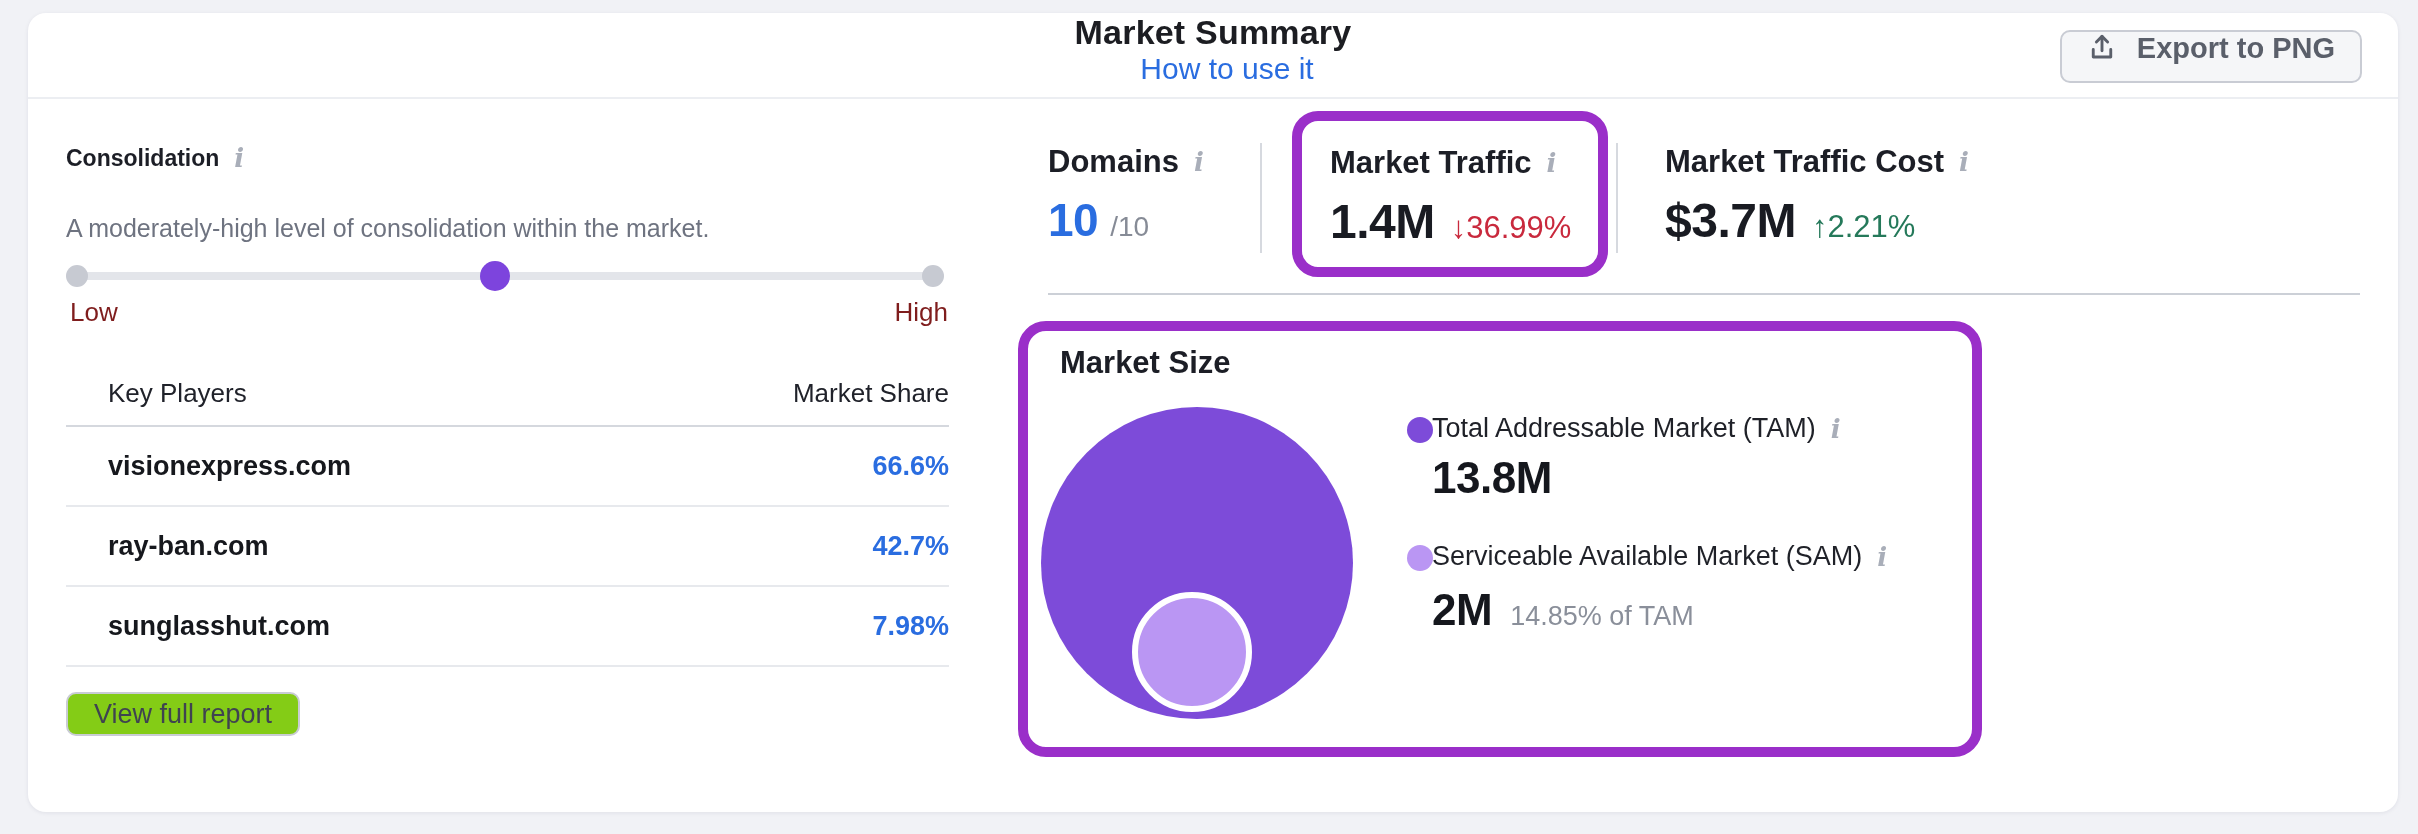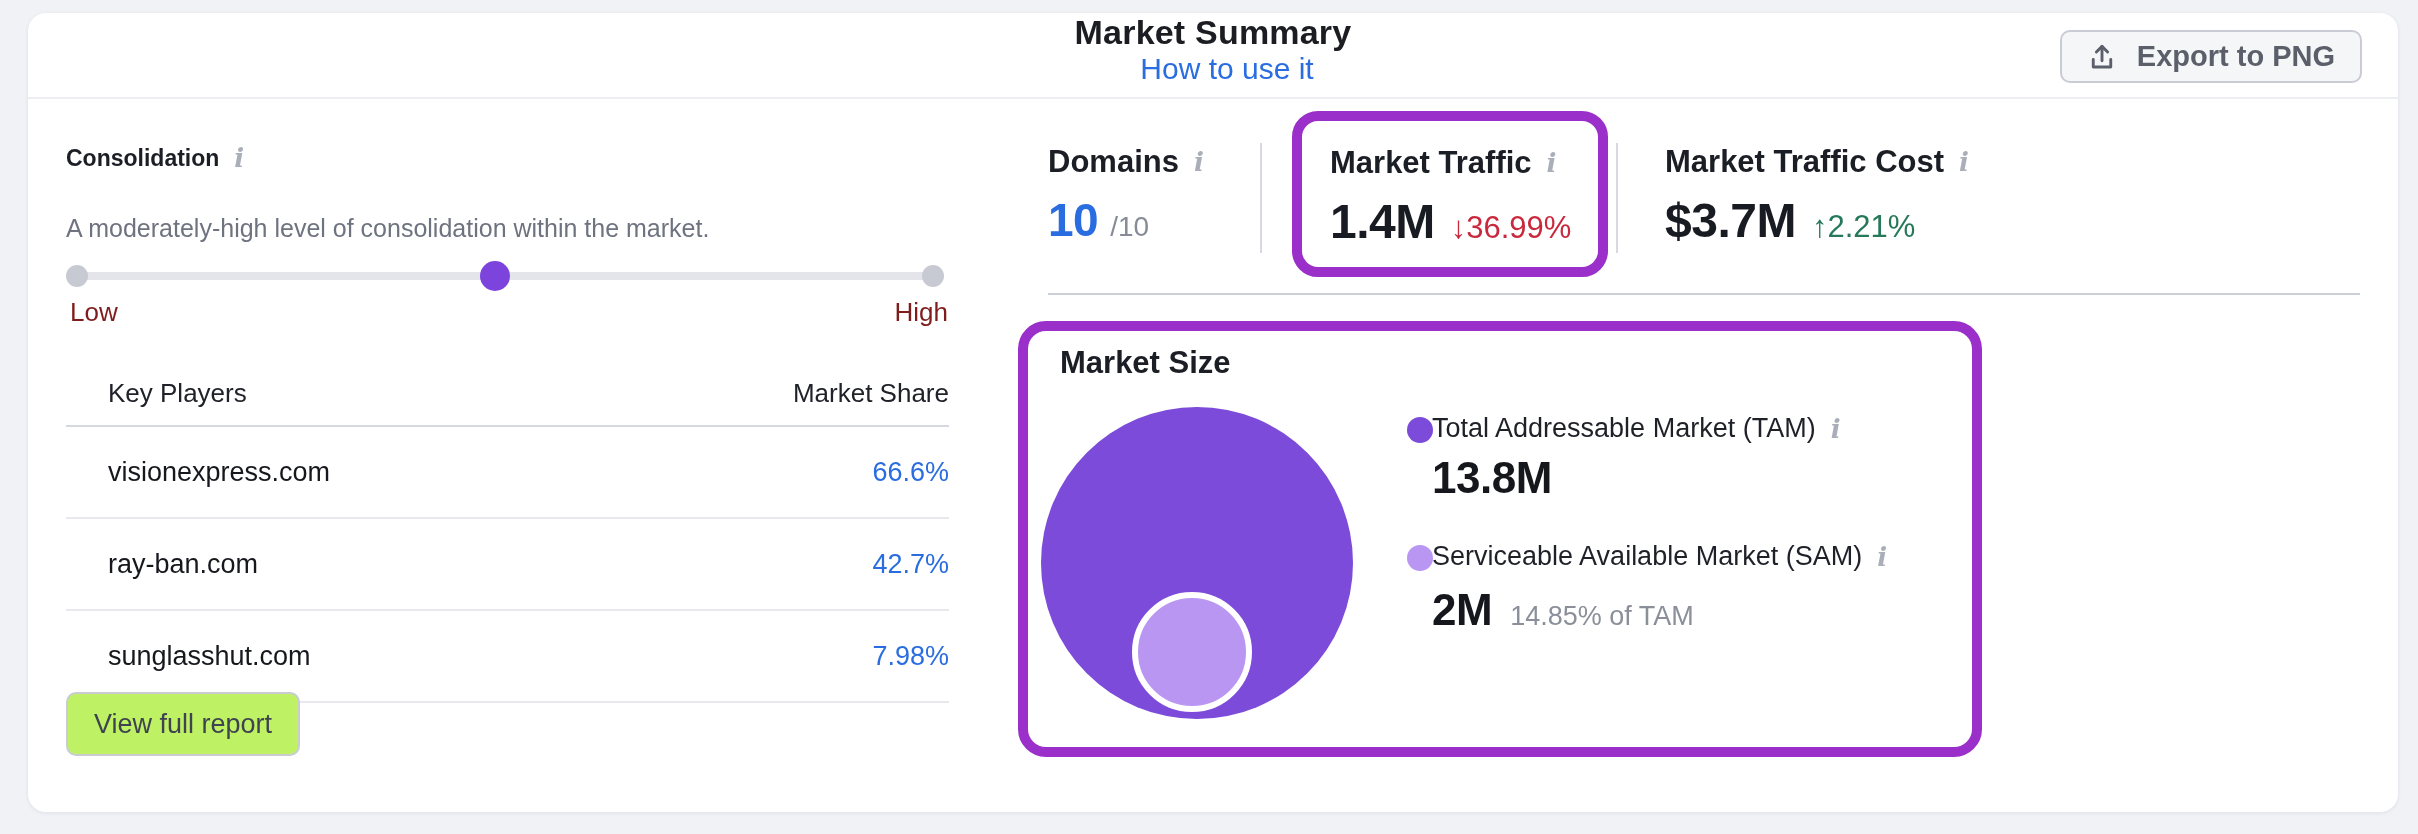--- a/index.html
+++ b/index.html
@@ -30,21 +30,21 @@
   
   .card-header{
     position:absolute;left:0;top:0;right:0;height:86px;
     border-bottom:2px solid #eceef2;
     display:flex;align-items:center;padding:0 36px;flex-direction:column;
   }
   .page-title{font-size:34px;font-weight:bold;color:#1c1d22;letter-spacing:.2px;}
   .howto{font-size:30px;color:var(--blue);margin-left:28px;cursor:pointer;text-decoration:none;}
   .export-btn{
     position:absolute;right:36px;top:17px;height:53px;
-    display:flex;align-items:center;gap:20px;padding:0 25px;
+    display:flex;gap:20px;padding:0 25px;
     border:2px solid #c9ccd4;border-radius:10px;background:#f5f6f8;
     color:#5a5f6a;font-size:29px;font-weight:bold;font-family:inherit;cursor:pointer;
   }
   .export-btn svg{width:30px;height:30px;display:block;}
   
   .info{
     font-family:"DejaVu Serif",serif;font-style:italic;font-weight:bold;
     font-size:26px;color:var(--lightgray);margin-left:15px;cursor:pointer;
   }
   .sec-title{font-size:23px;font-weight:bold;color:#1c1e26;}
@@ -55,26 +55,26 @@
   .slider-track{position:absolute;left:0;right:0;top:15px;height:8px;background:#e3e5ea;border-radius:4px;}
   .slider-dot{position:absolute;top:8px;width:22px;height:22px;border-radius:50%;background:#c7cad2;}
   .slider-dot.left{left:-11px;}
   .slider-dot.right{right:-11px;}
   .slider-thumb{position:absolute;top:4px;width:30px;height:30px;border-radius:50%;background:#7d44dd;margin-left:-15px;cursor:grab;}
   .slider-labels{position:absolute;left:42px;top:284px;width:878px;display:flex;justify-content:space-between;
     font-size:26px;color:#7f1d1d;}
   .kp-table{position:absolute;left:38px;top:352px;width:883px;}
   .kp-head{display:flex;justify-content:space-between;align-items:flex-end;height:62px;
     padding:0 0 16px 42px;border-bottom:2px solid #d5d8de;font-size:26px;color:#20222a;}
-  .kp-row{display:flex;justify-content:space-between;align-items:center;height:92px;
-    padding-left:42px;border-bottom:2px solid var(--line);font-size:27px;color:#16181d;}
+  .kp-row{display:flex;justify-content:space-between;align-items:center;height:80px;
+    padding-left:42px;border-bottom:2px solid var(--line);font-size:27px;color:#16181d;font-weight:bold;}
   .kp-share{color:var(--blue);cursor:pointer;}
   .view-btn{
-    position:absolute;left:38px;top:679px;height:64px;padding:0 26px;
-    border:2px solid #c9ccd4;border-radius:10px;background:#bef264;
+    position:absolute;left:38px;top:679px;height:44px;padding:0 26px;
+    border:2px solid #c9ccd4;border-radius:10px;background:#84cc16;
     font-size:27px;color:#3f4350;font-family:inherit;cursor:pointer;
   }
   
   .stat{position:absolute;}
   .stat-label{display:flex;align-items:center;font-size:31px;font-weight:bold;color:#1c1e26;}
   .stat-value-row{display:flex;align-items:baseline;margin-top:13px;}
   .stat-value{font-size:48px;font-weight:bold;color:#191b22;letter-spacing:-0.5px;}
   .stat-suffix{font-size:28px;color:#868b96;margin-left:12px;}
   .chg{font-size:31px;margin-left:16px;}
   .chg.neg{color:var(--red);}

